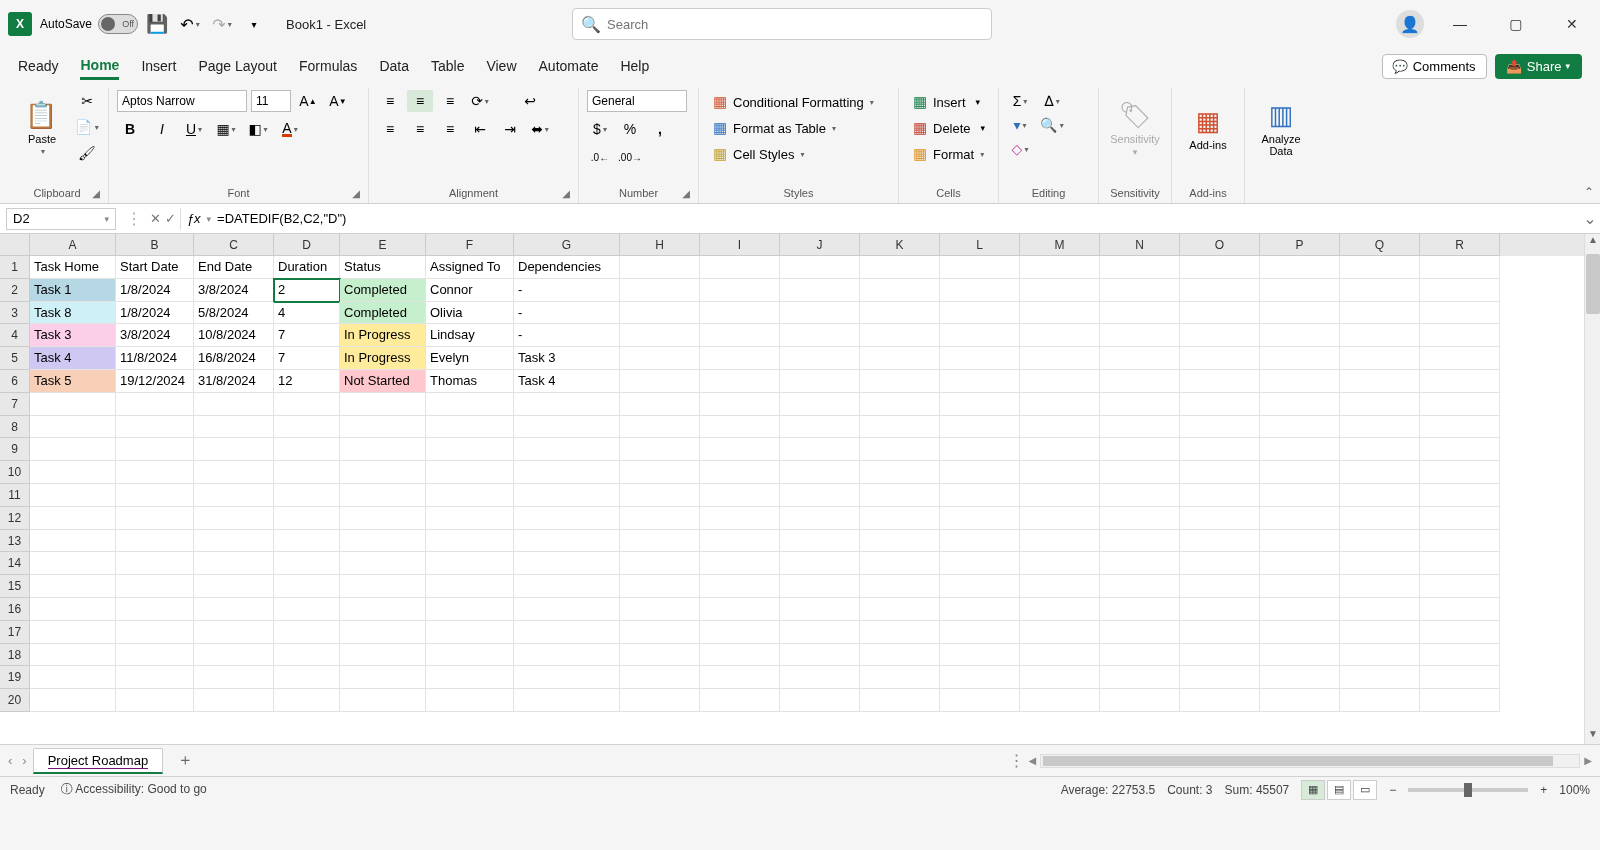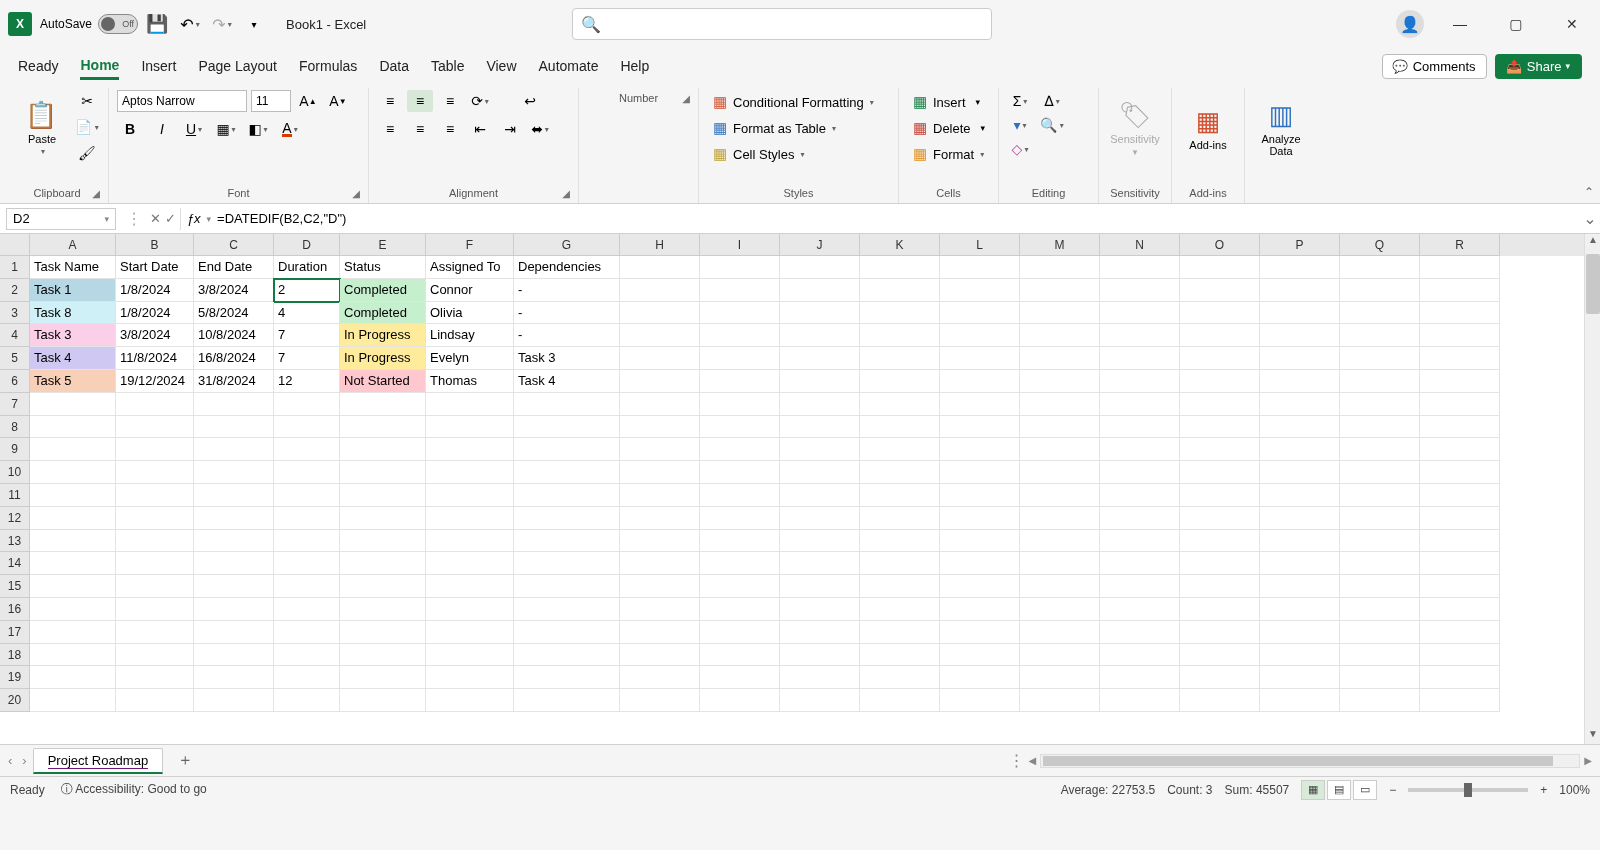--- a/index.html
+++ b/index.html
@@ -95,20 +95,21 @@
     </div>
   <div class="qat-btn caret">
       <span style="color:#aaa">↷</span>
     </div>
   <div class="qat-btn">
       <span style="font-size:10px">▾</span>
     </div>
   <span class="doc-title">Book1  -  Excel</span>
   <div class="search-box">
     <span style="color:#777;margin-right:6px">🔍</span>
+    <input placeholder="Search" style="">
   </div>
   <div class="titlebar-right">
     <div class="avatar">
         <span>👤</span>
       </div>
     <div class="win-btn">―</div>
     <div class="win-btn">▢</div>
     <div class="win-btn">✕</div>
   </div>
 </div>
@@ -214,20 +215,36 @@
         <div class="mini-btn">⇥</div>
         <div class="mini-btn caret">
             <span>⬌</span>
           </div>
       </div>
     </div>
     <div class="group-label"><span>Alignment</span><span class="dlg">◢</span></div>
   </div>
 
   <div class="group" style="min-width:120px">
+    <div class="group-body" style="flex-direction:column;gap:6px">
+      <input class="num-select" value="General" style="">
+      <div style="display:flex;gap:4px">
+        <div class="mini-btn caret">
+            <span>$</span>
+          </div>
+        <div class="mini-btn">%</div>
+        <div class="mini-btn">
+            <b>,</b>
+          </div>
+      </div>
+      <div style="display:flex;gap:4px">
+        <div class="mini-btn" style="font-size:10px">.0←</div>
+        <div class="mini-btn" style="font-size:10px">.00→</div>
+      </div>
+    </div>
     <div class="group-label"><span>Number</span><span class="dlg">◢</span></div>
   </div>
 
   <div class="group" style="min-width:200px">
     <div class="group-body" style="flex-direction:column;gap:2px">
       <div class="row-btn caret">
           <span class="ico" style="color:#d05030">▦</span>
           <span>Conditional Formatting</span>
         </div>
       <div class="row-btn caret">
@@ -369,21 +386,21 @@
       <div class="row-h">14</div>
       <div class="row-h">15</div>
       <div class="row-h">16</div>
       <div class="row-h">17</div>
       <div class="row-h">18</div>
       <div class="row-h">19</div>
       <div class="row-h">20</div>
     </div>
   <div class="cells" id="cells">
       <div class="row">
-        <div class="cell" style="width: 86px;">Task Name</div>
+        <div class="cell" style="width: 86px;">Task Home</div>
         <div class="cell" style="width: 78px;">Start Date</div>
         <div class="cell" style="width: 80px;">End Date</div>
         <div class="cell" style="width: 66px;">Duration</div>
         <div class="cell" style="width: 86px;">Status</div>
         <div class="cell" style="width: 88px;">Assigned To</div>
         <div class="cell" style="width: 106px;">Dependencies</div>
         <div class="cell" style="width: 80px;"></div>
         <div class="cell" style="width: 80px;"></div>
         <div class="cell" style="width: 80px;"></div>
         <div class="cell" style="width: 80px;"></div>

